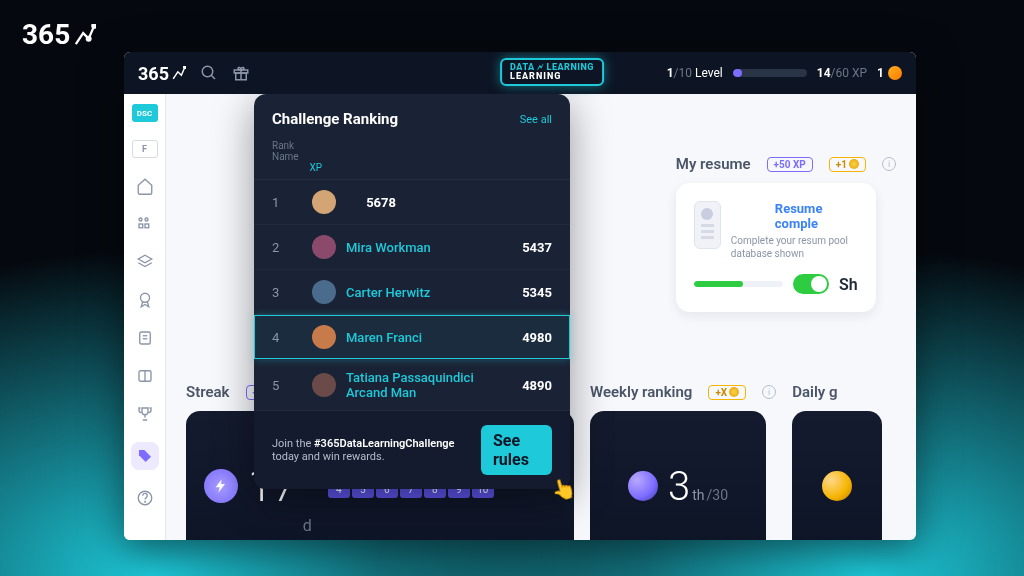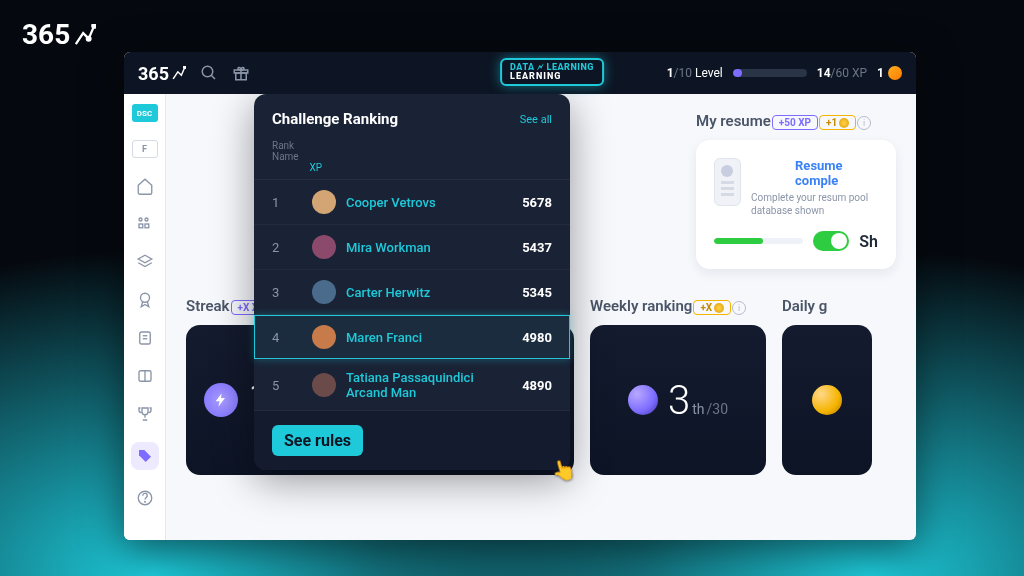--- a/index.html
+++ b/index.html
@@ -24,21 +24,21 @@
 .streak-count { color: #fff; font-weight: 700; display: flex; align-items: center; gap: 4px; }
 .streak-count .bolt { width: 14px; height: 14px; background: linear-gradient(135deg,#ffb020,#ff7a00); border-radius: 50%; }
 .app-body { flex: 1; display: flex; overflow: hidden; }
 .sidebar { width: 42px; background: #fff; border-right: 1px solid #e5e7ef; display: flex; flex-direction: column; align-items: center; padding-top: 10px; gap: 18px; }
 .sidebar-item { width: 20px; height: 20px; display: flex; align-items: center; justify-content: center; color: #8b95a8; cursor: pointer; }
 .sidebar-item.badge { width: 26px; height: 18px; background: #1ec9d9; color: #fff; font-size: 8px; font-weight: 700; border-radius: 3px; display: flex; align-items: center; justify-content: center; }
 .sidebar-item.badge-outline { width: 26px; height: 18px; border: 1px solid #d5dae5; color: #8b95a8; font-size: 9px; font-weight: 700; border-radius: 3px; display: flex; align-items: center; justify-content: center; }
 .sidebar-item.active-tag { width: 28px; height: 28px; background: #ede9ff; border-radius: 8px; color: #7c6cff; }
 .main { flex: 1; padding: 18px 20px; position: relative; overflow: hidden; }
 .section-row { display: flex; gap: 14px; align-items: flex-start; }
-.section-header { display: flex; align-items: flex-end; gap: 1px; margin-bottom: 10px; }
+.section-header { display: flex; align-items: center; gap: 16px; margin-bottom: 10px; margin-top: 43px; }
 .section-title { font-size: 15px; font-weight: 600; color: #4a5568; }
 .pill { border: 1px solid; border-radius: 4px; padding: 1px 6px; font-size: 10px; font-weight: 700; }
 .pill-purple { border-color: #7c6cff; color: #7c6cff; }
 .pill-yellow { border-color: #f5b400; color: #c78a00; display: inline-flex; align-items: center; gap: 2px; }
 .pill-yellow::after { content: ""; width: 10px; height: 10px; background: radial-gradient(circle,#ffd24a,#e09e00); border-radius: 50%; }
 .info-icon { width: 14px; height: 14px; border: 1.5px solid #b4bccc; border-radius: 50%; color: #b4bccc; font-size: 9px; display: flex; align-items: center; justify-content: center; }
 .card { background: #fff; border-radius: 14px; box-shadow: 0 4px 12px rgba(20,30,60,.08); padding: 18px; }
 .resume-card { width: 200px; }
 .resume-row { display: flex; gap: 10px; }
 .resume-thumb { width: 40px; height: 48px; background: #f0f2f7; border-radius: 6px; border: 1px solid #e0e4ee; position: relative; }
@@ -329,21 +329,20 @@
         </div>
         <div class="ranking-cols">
           <span class="col-rank">Rank</span>
           <span class="col-name">Name</span>
           <span class="col-xp">XP</span>
         </div>
         <div class="ranking-rows" id="ranking-rows">
             <div class="ranking-row">
               <span class="rr-rank">1</span>
     <span class="rr-avatar" style="background:#d4a574"></span>
-    <span class="rr-name">Cooper Vetrovs</span>
     <span class="rr-xp">5678</span>
             </div>
             <div class="ranking-row">
               <span class="rr-rank">2</span>
     <span class="rr-avatar" style="background:#8b4a6b"></span>
     <span class="rr-name">Mira Workman</span>
     <span class="rr-xp">5437</span>
             </div>
             <div class="ranking-row">
               <span class="rr-rank">3</span>
@@ -358,20 +357,23 @@
     <span class="rr-xp">4980</span>
             </div>
             <div class="ranking-row">
               <span class="rr-rank">5</span>
     <span class="rr-avatar" style="background:#6b4a4a"></span>
     <span class="rr-name">Tatiana Passaquindici Arcand Man</span>
     <span class="rr-xp">4890</span>
             </div>
           </div>
         <div class="ranking-footer" style="position:relative">
+          <span class="footer-text">
+            <span>Join the </span><span class="hashtag">#365DataLearningChallenge</span><span> today and win rewards.</span>
+          </span>
           <span class="see-rules">See rules</span>
           <span class="cursor-hand">👆</span>
         </div>
       </div>
 
     </div>
   </div>
 </div>
 
 </body></html>

